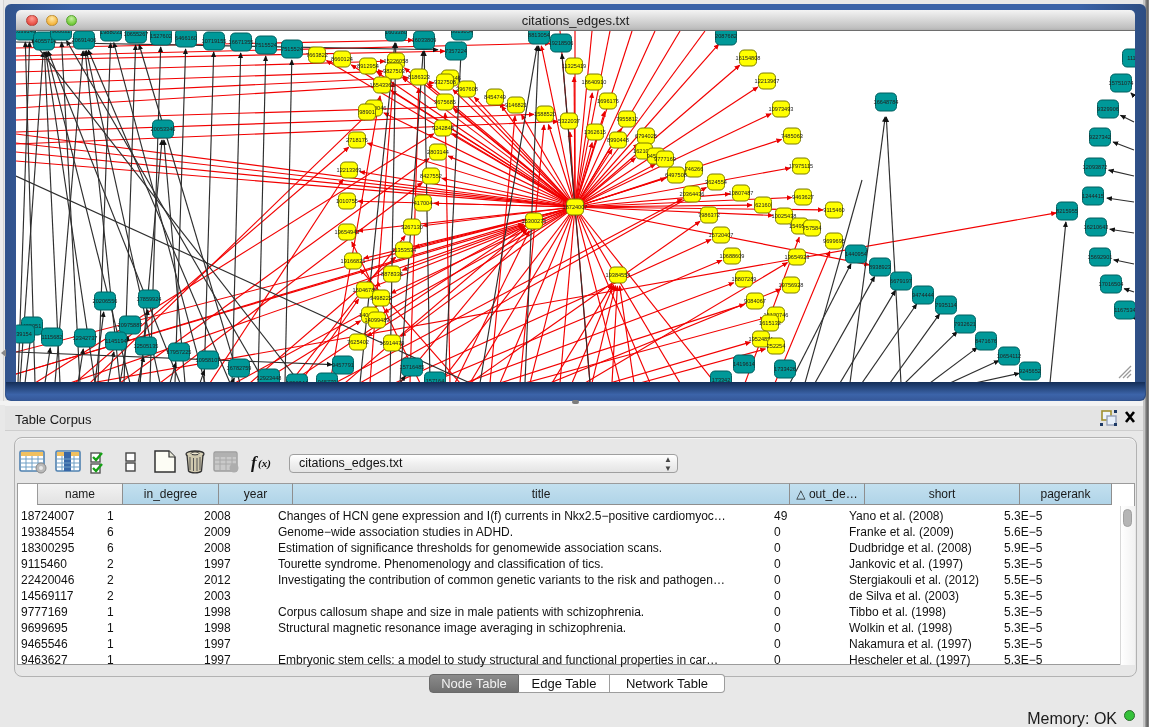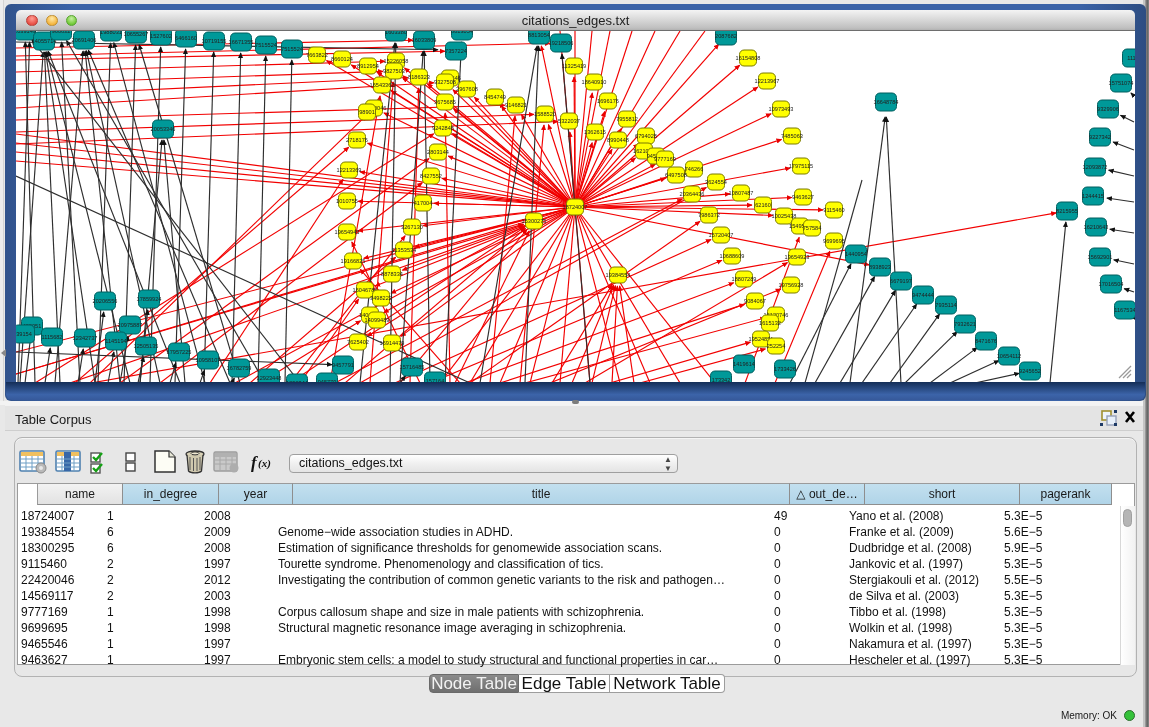--- a/index.html
+++ b/index.html
@@ -59,28 +59,28 @@
 .c4 { left:756px; width:72px; }
 .c5 { left:831px; width:152px; }
 .c6 { left:986px; width:90px; }
 
 .sbar { position:absolute; left:1120px; top:506px; width:15px; height:159px;
   background:linear-gradient(90deg,#ffffff,#f2f2f2); border-left:1px solid #d8d8d8; }
 .sthumb { position:absolute; left:1123px; top:509px; width:9px; height:18px; background:#b5b5b5;
   border-radius:5px; border:1px solid #a0a0a0; }
 
 .tabs { position:absolute; left:429px; top:674px; height:19px; display:flex;
-  font-size:17px; }
+  font-size:13px; }
 .tab { height:19px; line-height:18px; text-align:center; background:#fff;
   border:1px solid #9d9d9d; border-left:none; color:#111; }
 .tab.first { border-left:1px solid #9d9d9d; border-radius:4px 0 0 4px; }
 .tab.last { border-radius:0 4px 4px 0; }
 .tab.sel { background:linear-gradient(#8b8b8b,#6f6f6f); color:#f2f2f2; border-color:#6a6a6a; }
 
-.mem { position:absolute; right:32px; top:710px; font-size:10px; color:#1a1a1a; }
+.mem { position:absolute; right:32px; top:710px; font-size:16px; color:#1a1a1a; }
 .memdot { position:absolute; right:14px; top:710px; width:11px; height:11px; border-radius:50%;
   background:#35c23a; border:1px solid #2b6e2d; }
 </style></head>
 <body>
 <div class="redge2"></div>
 <div class="redge"></div>
 <div class="win">
   <div class="winbot"></div>
 </div>
 <div class="title">
@@ -647,20 +647,21 @@
 <div class="hdr" style="left:103px; width:96px;">in_degree</div>
 <div class="hdr" style="left:199px; width:74px;">year</div>
 <div class="hdr" style="left:273px; width:497px;">title</div>
 <div class="hdr" style="left:770px; width:75px;">△ out_de…</div>
 <div class="hdr" style="left:845px; width:155px;">short</div>
 <div class="hdr" style="left:1000px; width:92px;">pagerank</div>
 <div class="trow" style="top:508px">
     <span class="c0">18724007</span>
     <span class="c1">1</span>
     <span class="c2">2008</span>
+    <span class="c3">Changes of HCN gene expression and I(f) currents in Nkx2.5−positive cardiomyoc…</span>
     <span class="c4">49</span>
     <span class="c5">Yano et al. (2008)</span>
     <span class="c6">5.3E−5</span>
   </div>
 <div class="trow" style="top:524px">
     <span class="c0">19384554</span>
     <span class="c1">6</span>
     <span class="c2">2009</span>
     <span class="c3">Genome−wide association studies in ADHD.</span>
     <span class="c4">0</span>

